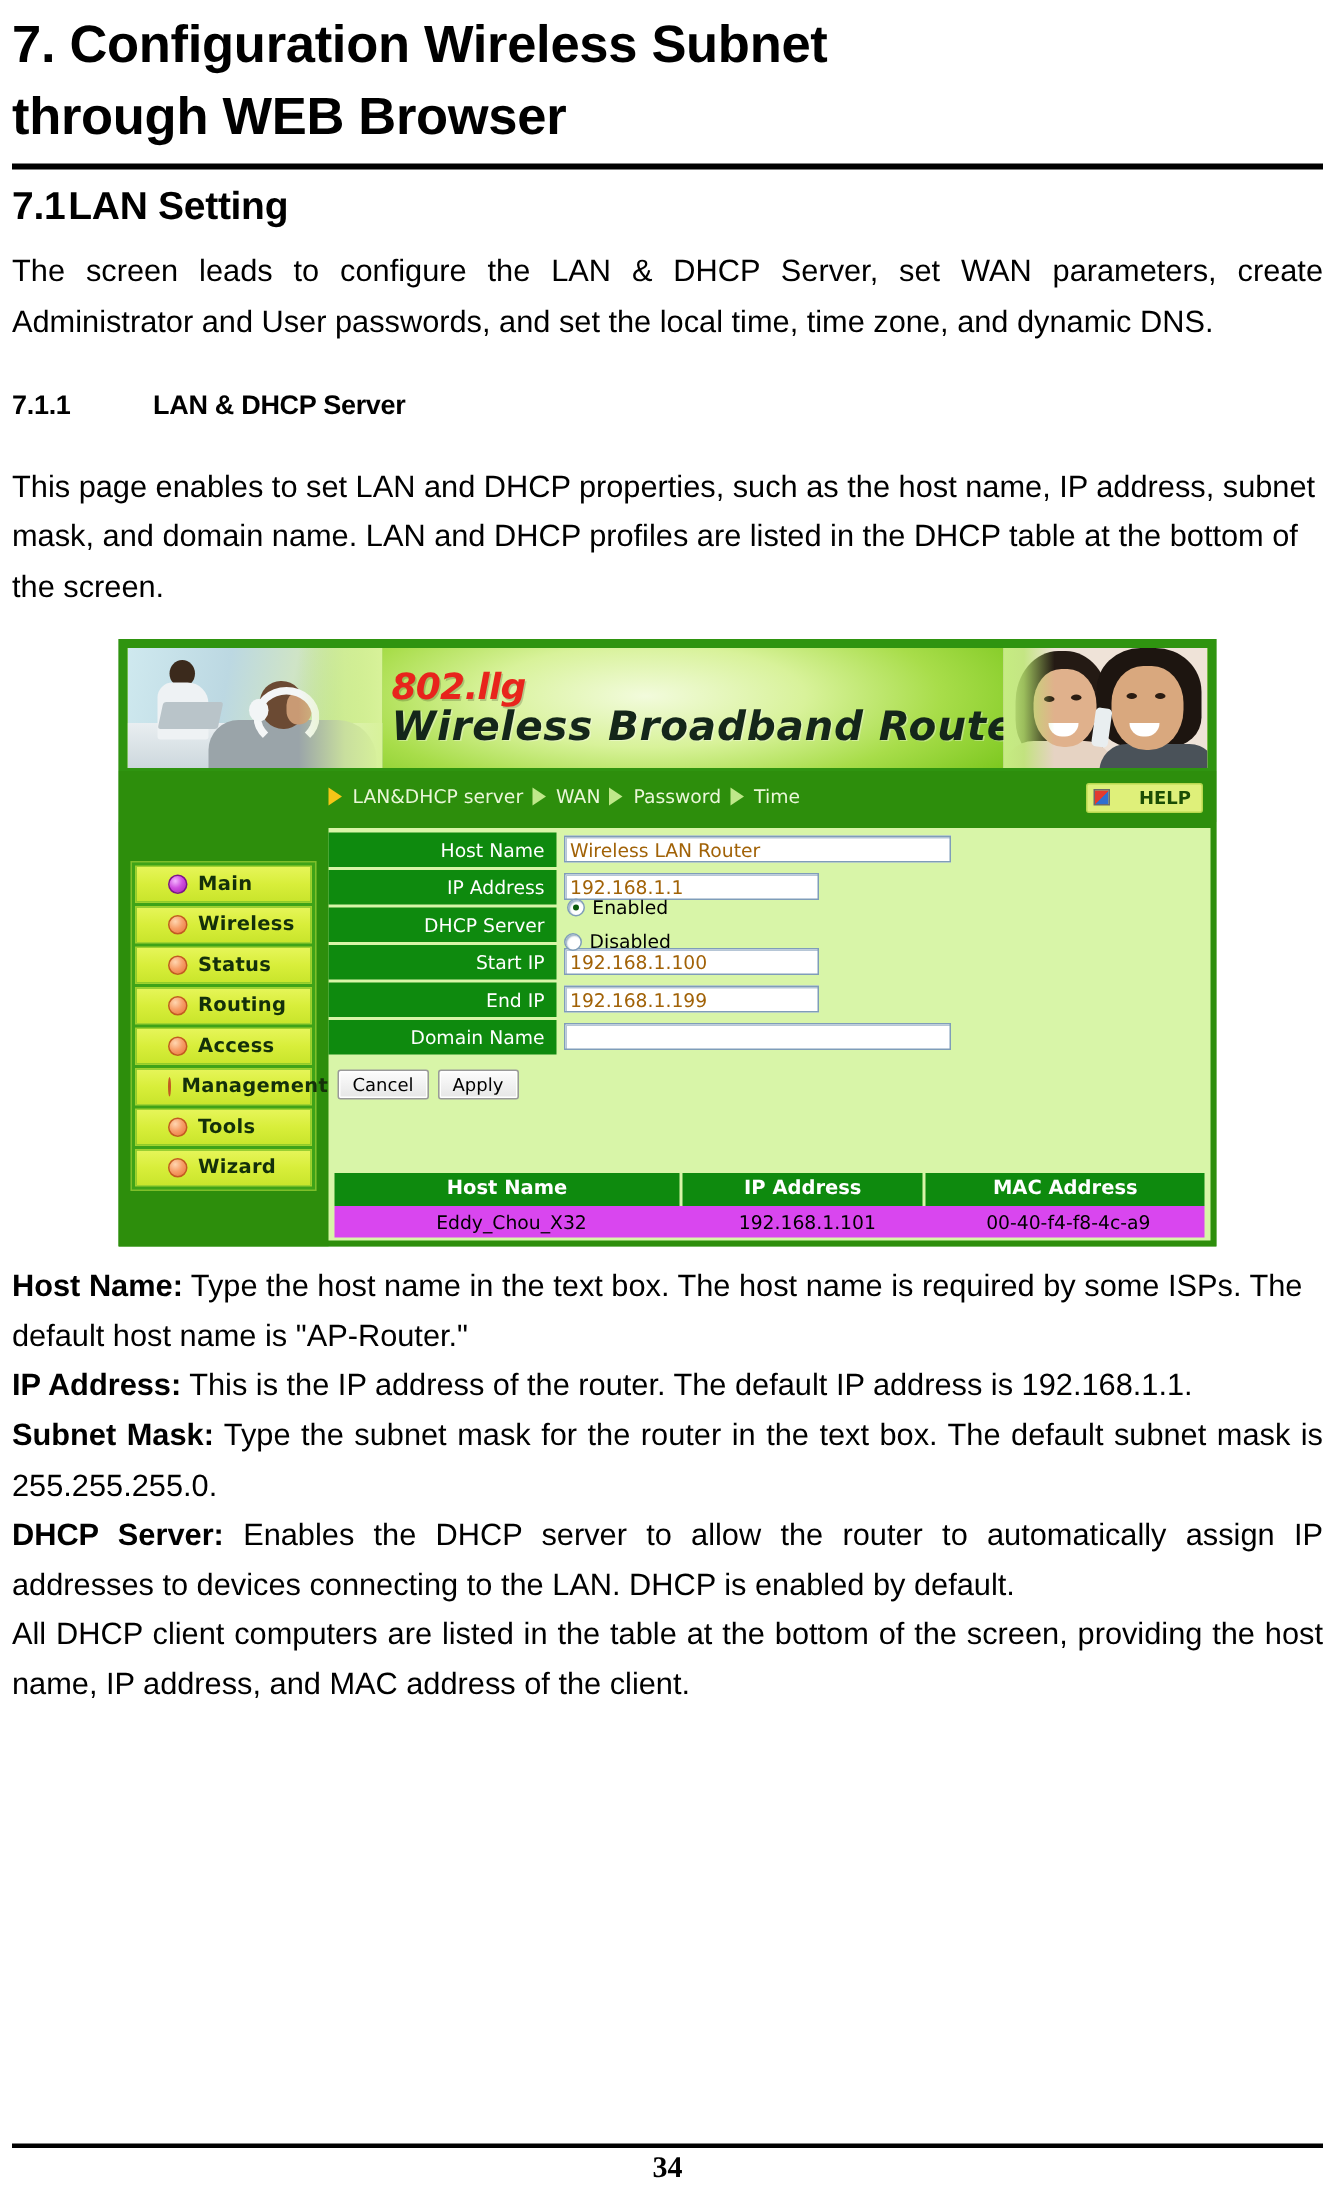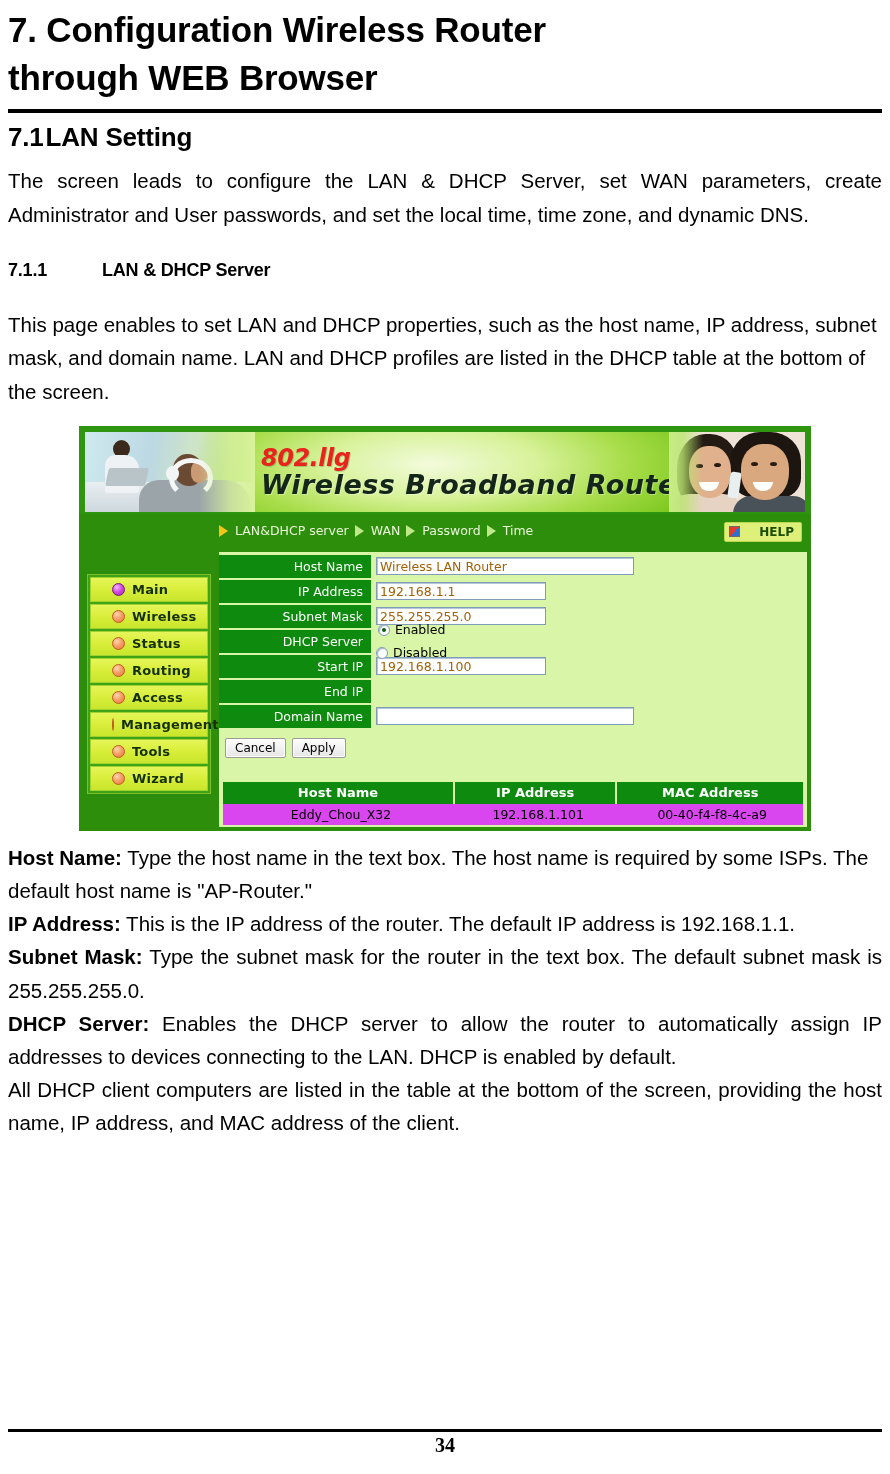--- a/index.html
+++ b/index.html
@@ -500,21 +500,21 @@
   }
 </style>
 </head>
 <body>
 
 <div class="page">
 
   <h1 class="doc-title">
     <span>7. Configuration</span>
     <span>Wireless</span>
-    <span>Router</span>
+    <span>Subnet</span>
     <span class="line2">through WEB Browser</span>
   </h1>
   <hr class="title-rule">
 
   <h2 class="sec-title">
     <span class="num">7.1</span><span>LAN Setting</span>
   </h2>
 
   <p class="body">The screen leads to configure the LAN &amp; DHCP Server, set WAN parameters, create Administrator and User passwords, and set the local time, time zone, and dynamic DNS.</p>
 
@@ -652,26 +652,20 @@
             </div>
           </div>
 
           <div class="form-row">
             <div class="form-label">IP Address</div>
             <div class="form-field">
               <div class="tbox w-mid">192.168.1.1</div>
             </div>
           </div>
 
-          <div class="form-row">
-            <div class="form-label">Subnet Mask</div>
-            <div class="form-field">
-              <div class="tbox w-mid">255.255.255.0</div>
-            </div>
-          </div>
 
           <div class="form-row">
             <div class="form-label">DHCP Server</div>
             <div class="form-field">
               <div class="radio-group">
                 <label class="radio-opt">
                   <span class="radio on"></span>
                   <span>Enabled</span>
                 </label>
                 <label class="radio-opt">
@@ -684,20 +678,23 @@
 
           <div class="form-row">
             <div class="form-label">Start IP</div>
             <div class="form-field">
               <div class="tbox w-mid">192.168.1.100</div>
             </div>
           </div>
 
           <div class="form-row">
             <div class="form-label">End IP</div>
+            <div class="form-field">
+              <div class="tbox w-mid">192.168.1.199</div>
+            </div>
           </div>
 
           <div class="form-row">
             <div class="form-label">Domain Name</div>
             <div class="form-field">
               <div class="tbox w-long"></div>
             </div>
           </div>
 
           <div class="btn-row">

